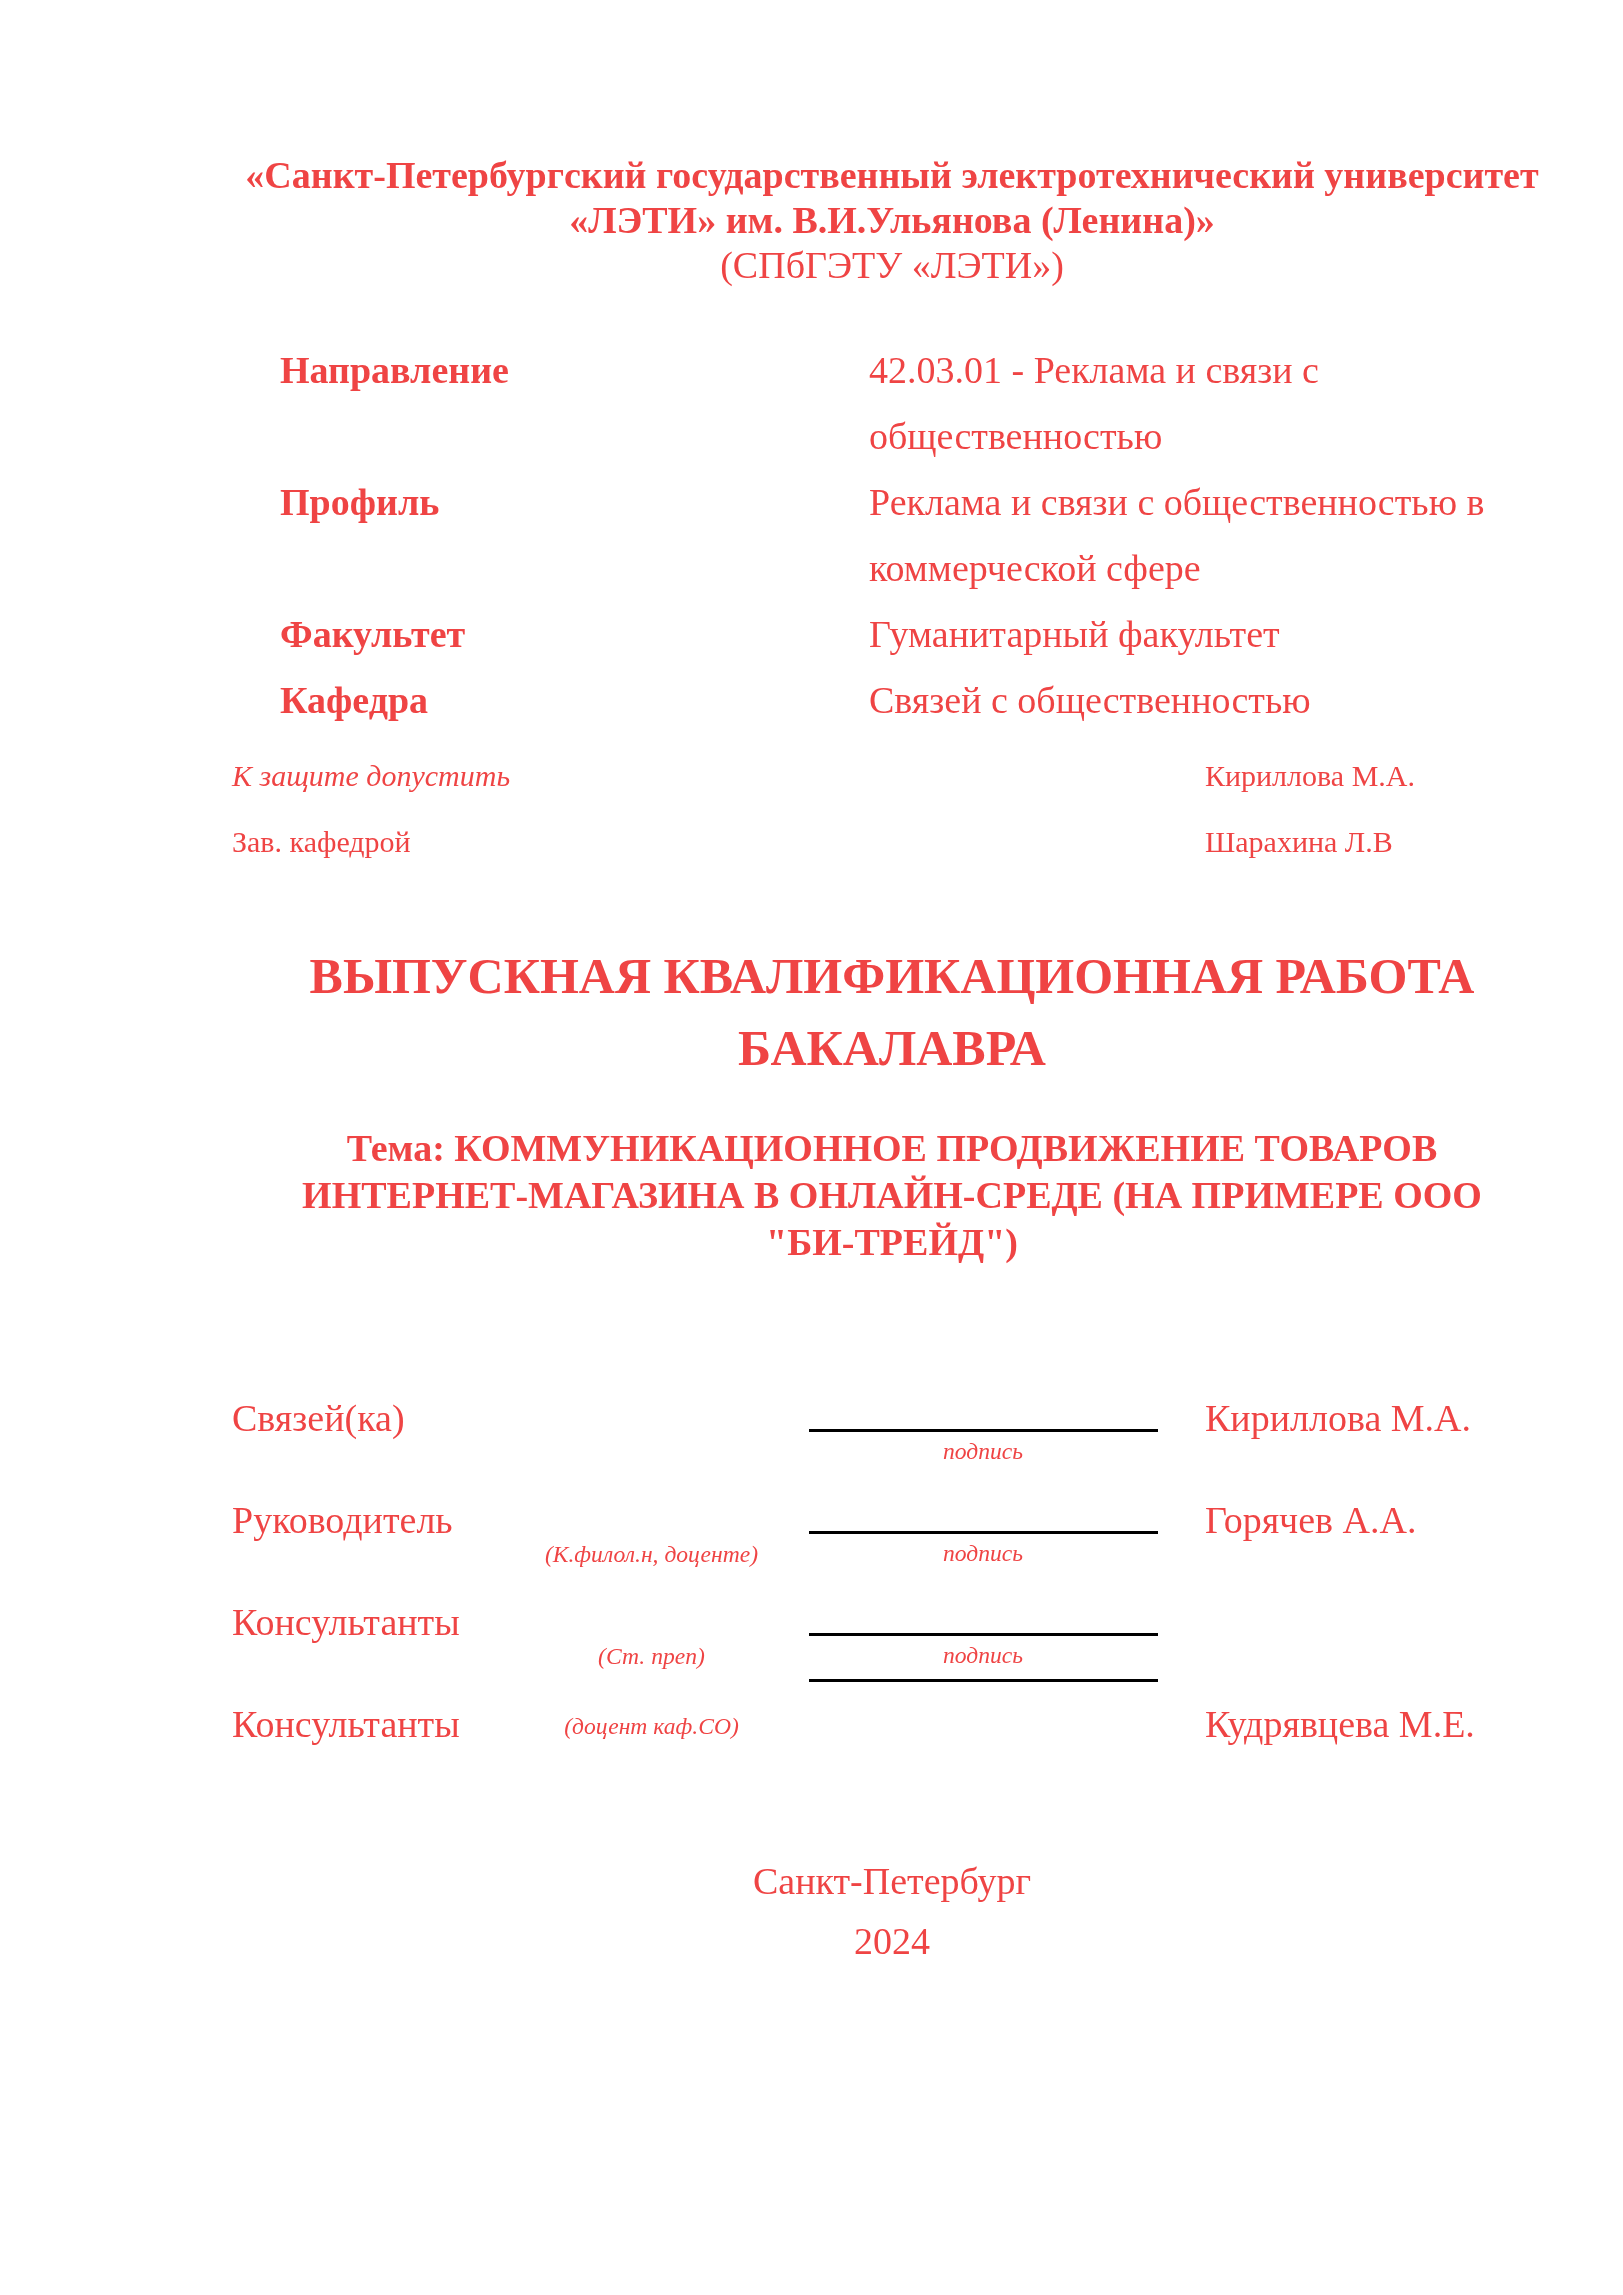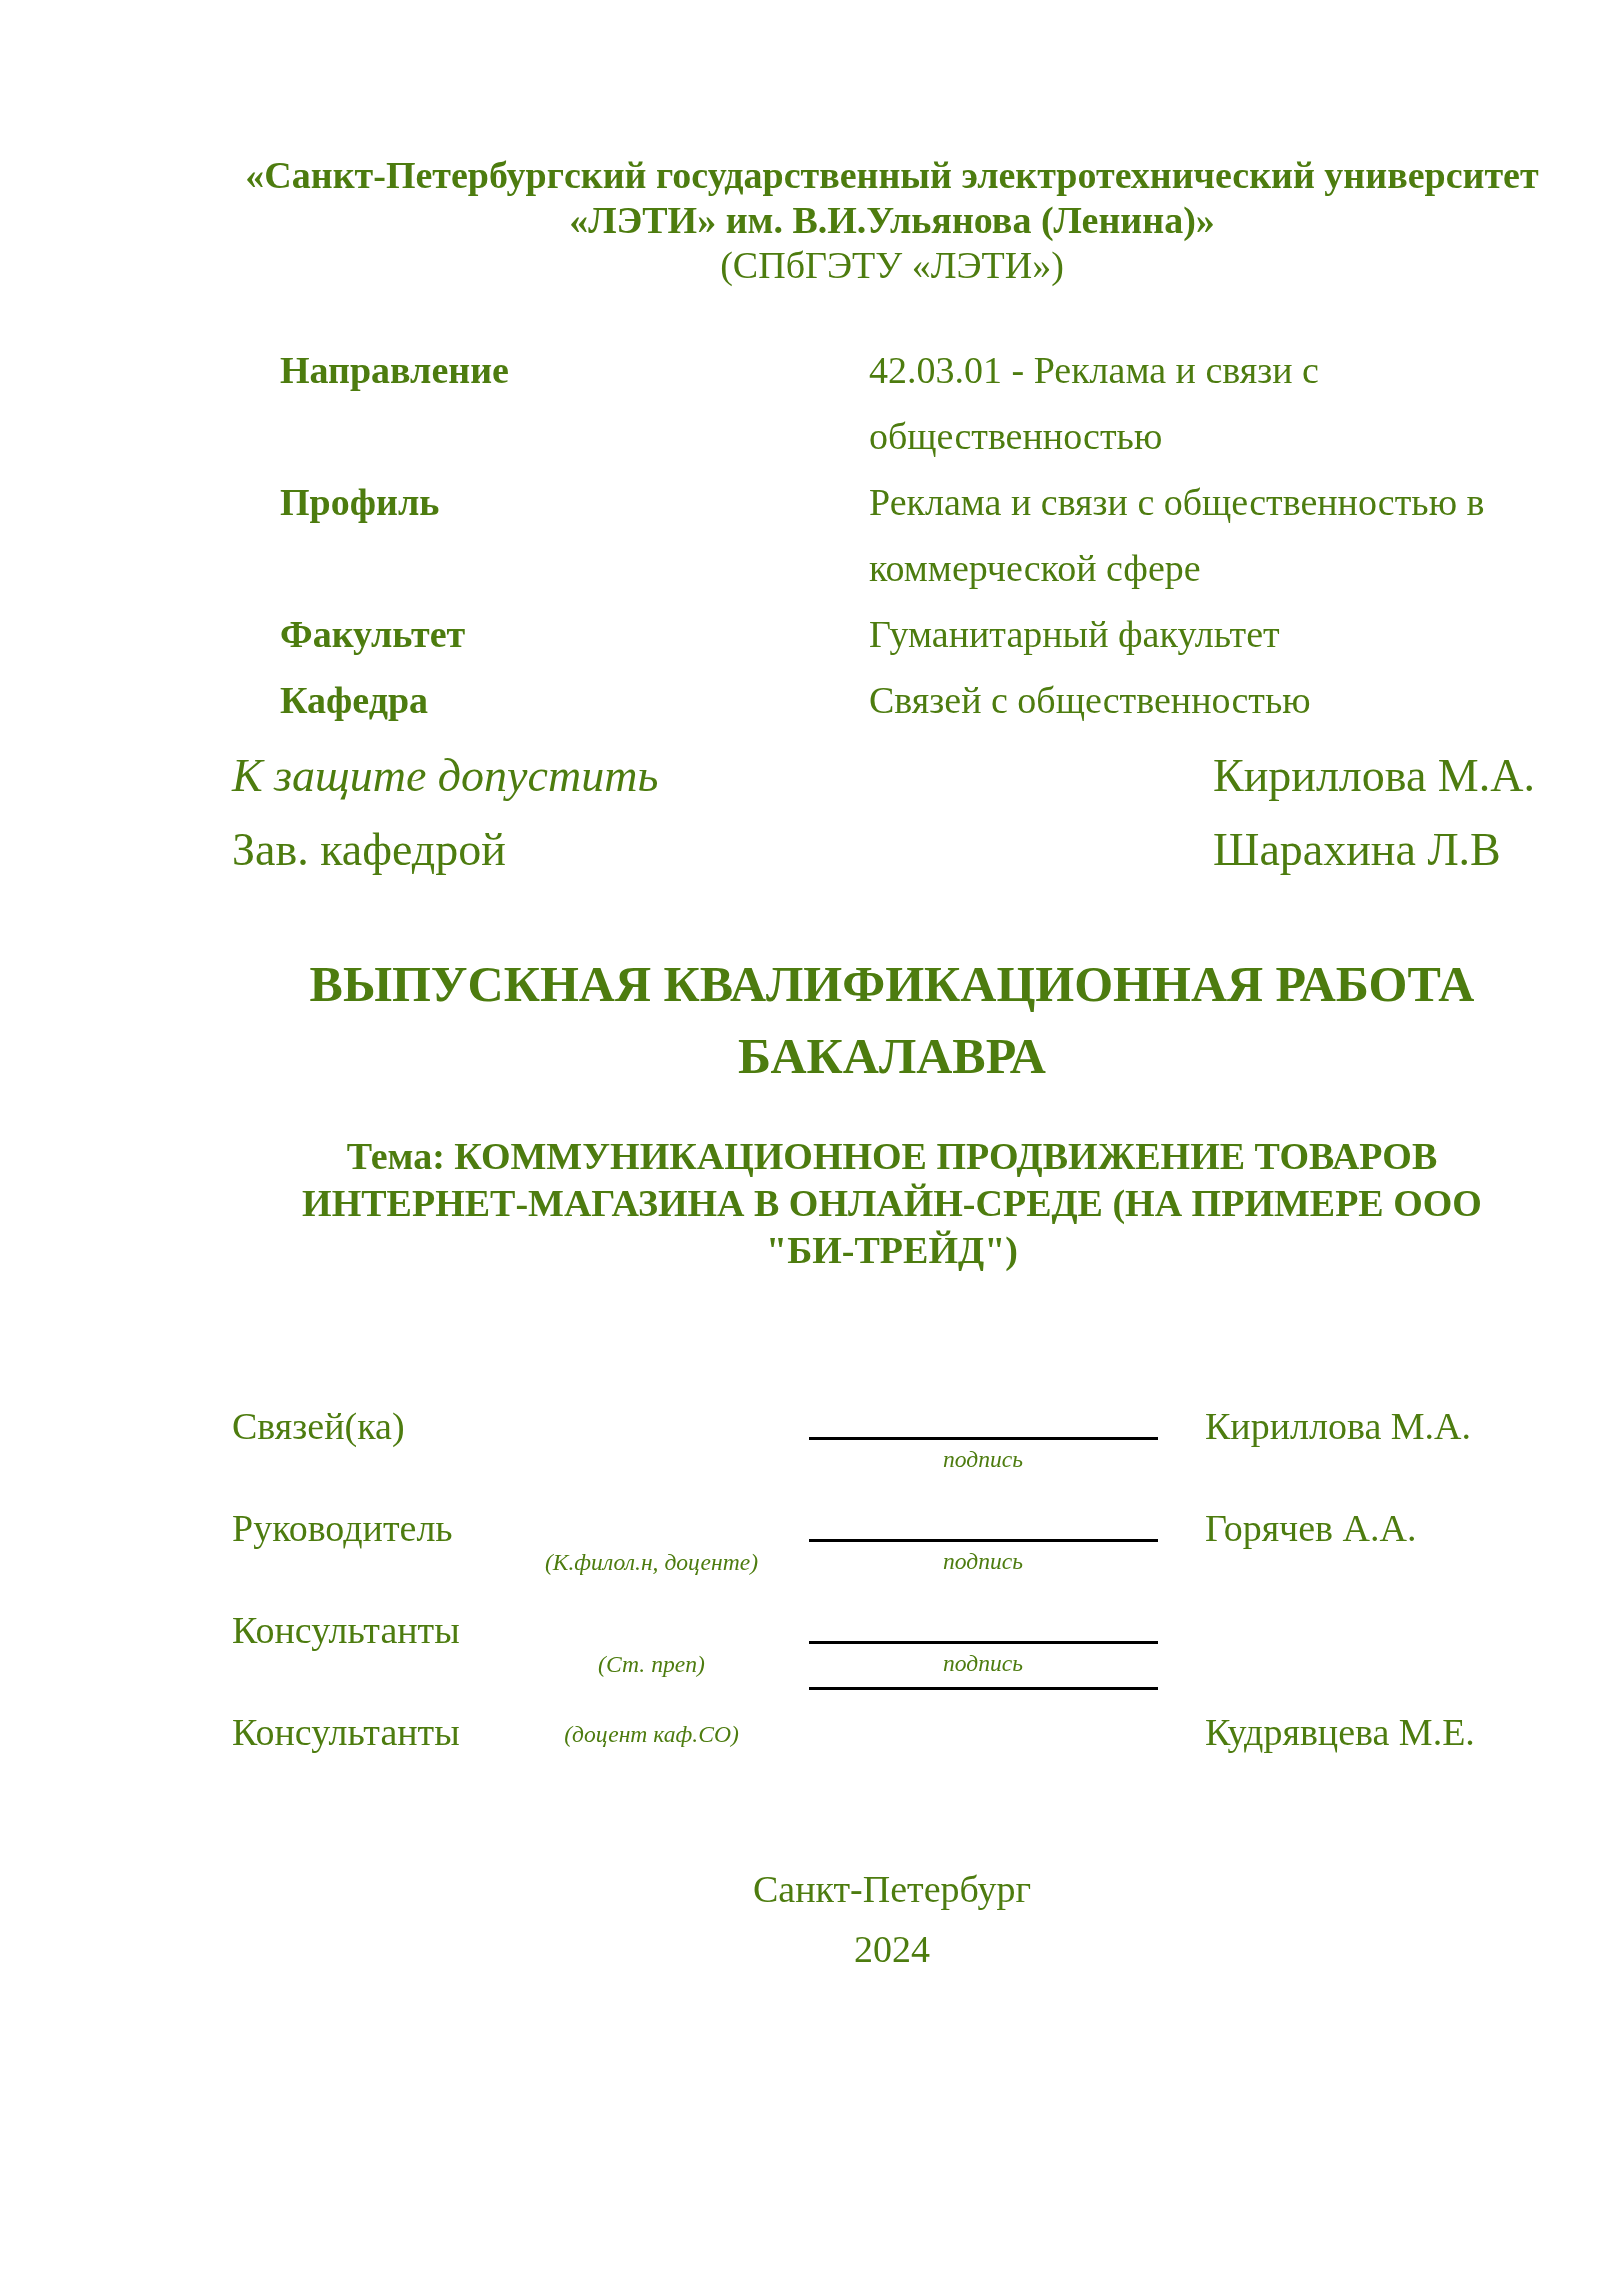--- a/index.html
+++ b/index.html
@@ -1,39 +1,39 @@
 <!DOCTYPE html>
 <html style="font-size:12.6px"><head>
 <meta charset="utf-8">
 <style>
   html,body{margin:0;padding:0;background:#ffffff;}
   .page{
     position:relative;
     width:1623px;height:2295px;
-    background:#ffffff;color:#4d7c0f;
+    background:#ffffff;color:#ef4444;
     font-family:"Liberation Serif","DejaVu Serif",serif;
     overflow:hidden;
     box-sizing:border-box;
     padding:153px 71px 0 232px;
   }
   
   .univ-header{text-align:center;font-size:38px;line-height:45px;}
   .univ-header .bold-line{font-weight:bold;}
   
   .info-grid{
     margin-top:49px;
     display:grid;grid-template-columns:589px 1fr;
     font-size:38px;line-height:66px;margin-left:48px;
   }
   .info-label{font-weight:bold;}
   
   .approve-grid{
     margin-top:10.2px;
     display:grid;grid-template-columns:973px 1fr;
-    font-size:46px;line-height:66px;gap:8px;
+    font-size:30px;line-height:66px;
   }
   .italic{font-style:italic;}
   
   .main-title{
     margin-top:65px;text-align:center;
     font-weight:bold;font-size:50px;line-height:72px;
   }
   
   .theme{
     margin-top:41px;text-align:center;

